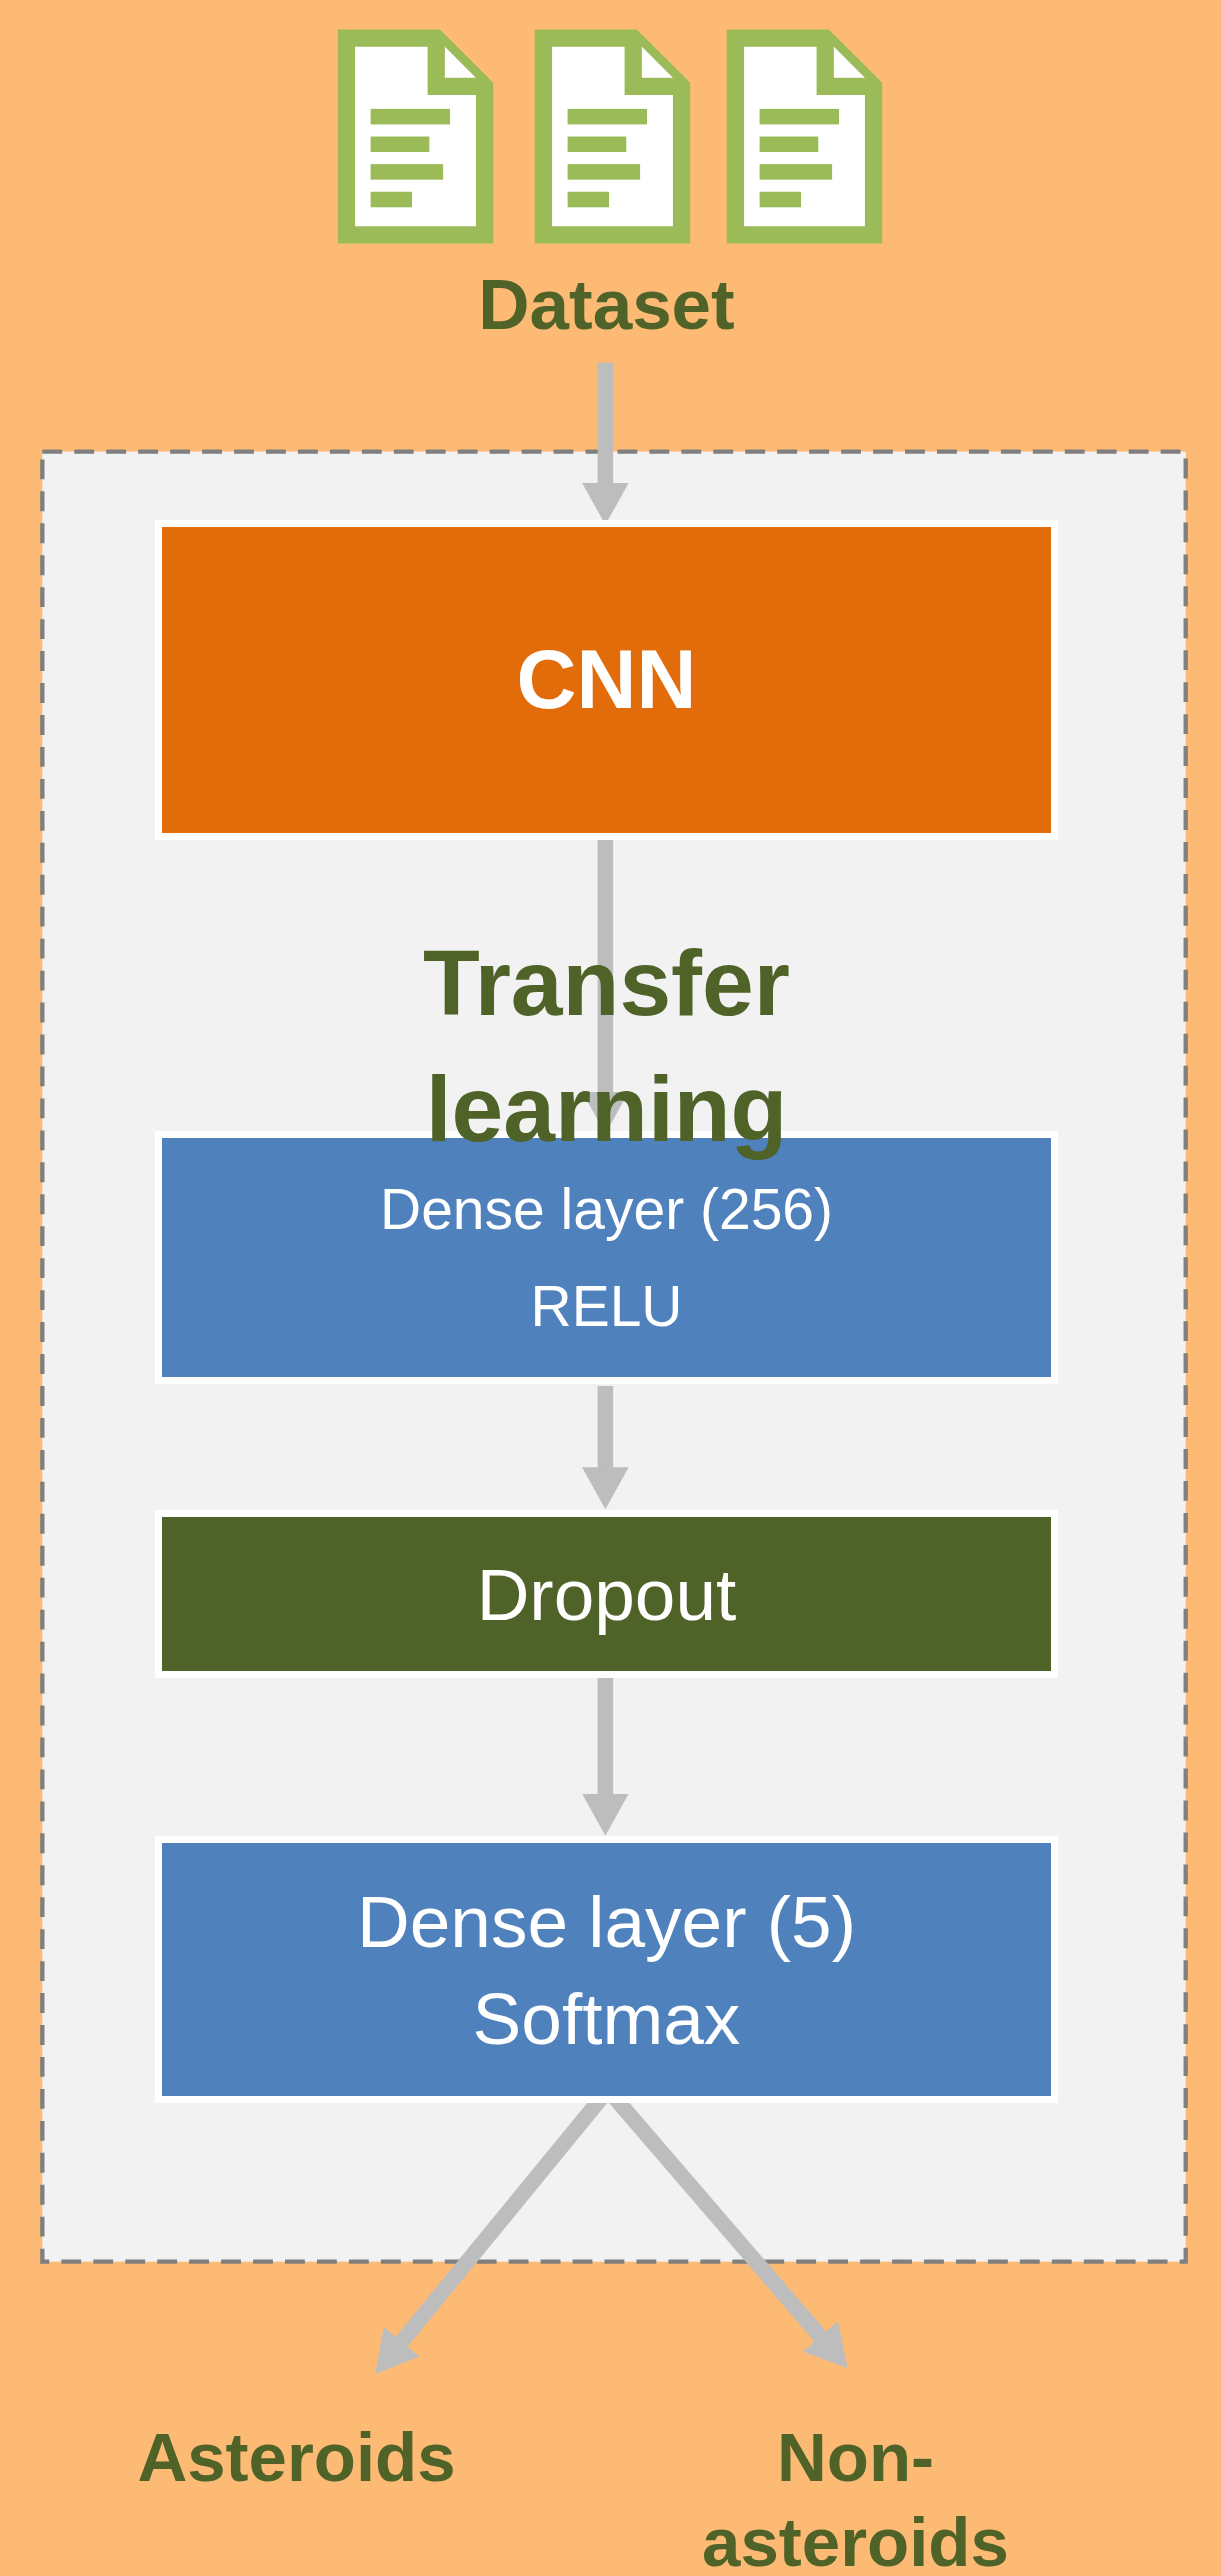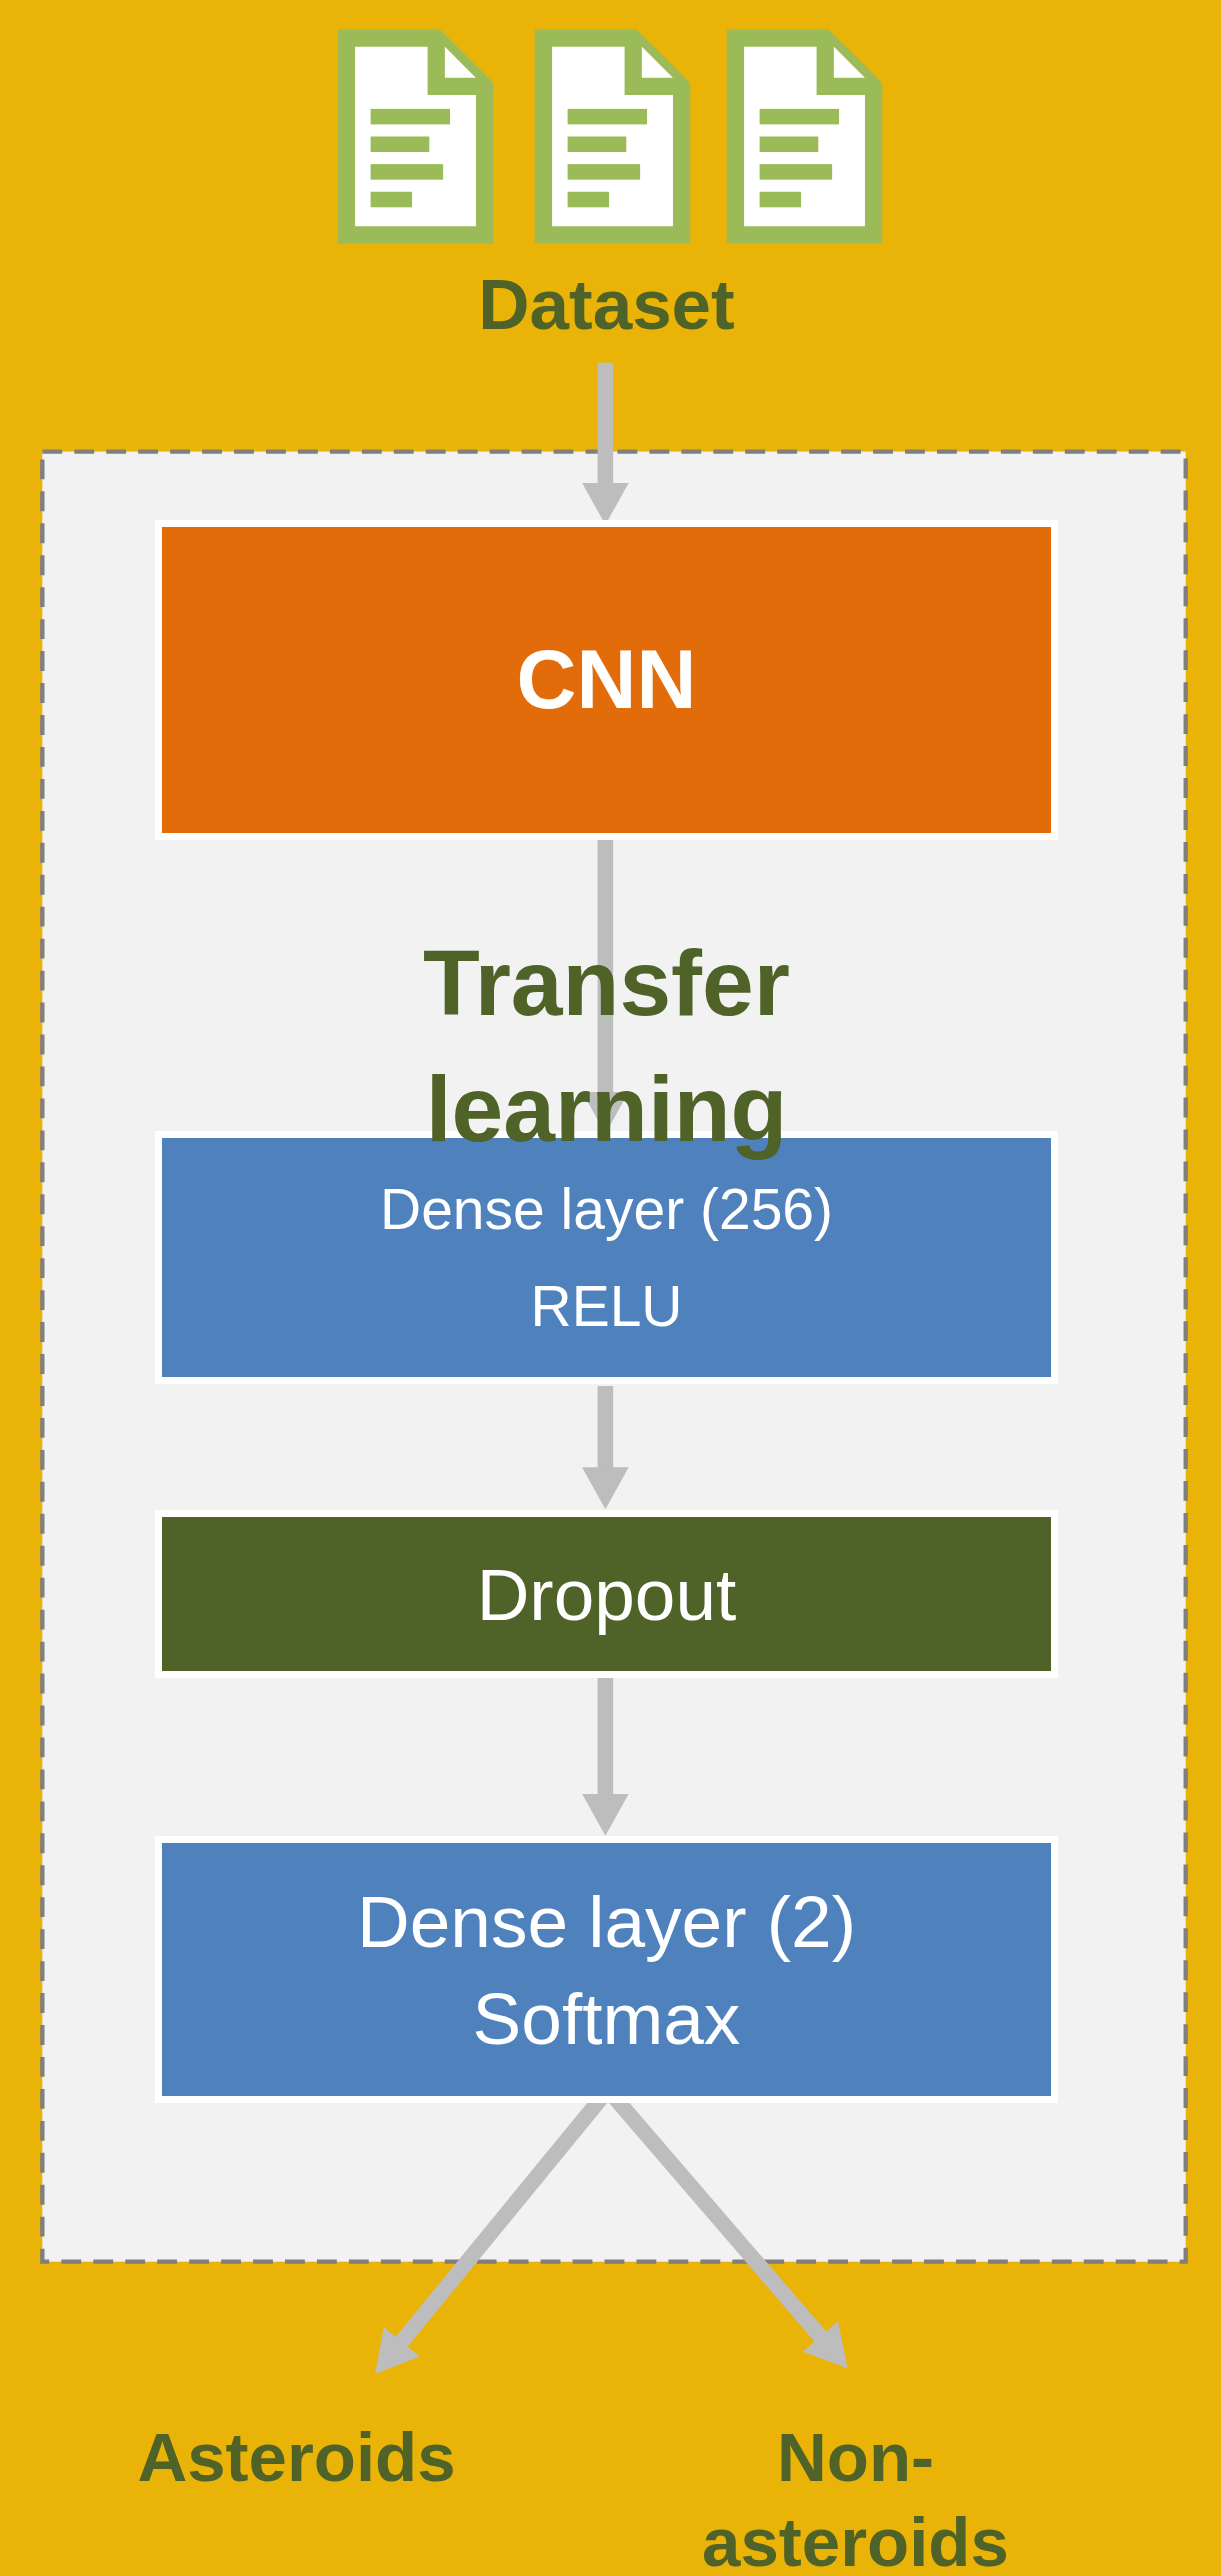--- a/index.html
+++ b/index.html
@@ -1,18 +1,18 @@
 <!DOCTYPE html>
 <html style="font-size:14px"><head>
 <meta charset="utf-8">
 <style>
   html,body{margin:0;padding:0;background:#ffffff;}
   .canvas{
     position:relative;width:1222px;height:2576px;overflow:hidden;
-    background:#eab308;font-family:"Liberation Sans",sans-serif;
+    background:#fdba74;font-family:"Liberation Sans",sans-serif;
   }
   svg.overlay{position:absolute;left:0;top:0;z-index:1;}
   .doc-icon{position:absolute;top:26px;z-index:2;}
   .green-label{
     position:absolute;z-index:3;color:#4F6228;font-weight:bold;
     text-align:center;white-space:pre-line;
   }
   .dataset-label{left:155px;width:903px;top:269px;font-size:71px;line-height:1.0;}
   .transfer-label{left:155px;width:903px;top:920px;font-size:93px;line-height:126px;}
   .asteroids-label{left:124px;width:345px;top:2415px;font-size:69px;line-height:85px;}
@@ -94,21 +94,21 @@
   <div class="node node-dense1" style="background: rgb(79, 129, 189);">
     <span>Dense layer (256)</span>
     <span>RELU</span>
   </div>
 
   <div class="node node-dropout" style="background: rgb(79, 98, 40);">
     <span>Dropout</span>
   </div>
 
   <div class="node node-dense2" style="background: rgb(79, 129, 189);">
-    <span>Dense layer (2)</span>
+    <span>Dense layer (5)</span>
     <span>Softmax</span>
   </div>
 
   <div class="green-label asteroids-label" style="color: rgb(79, 98, 40);">Asteroids</div>
 
   <div class="green-label non-asteroids-label" style="color: rgb(79, 98, 40);">Non-
 asteroids</div>
 
 </div>
 

